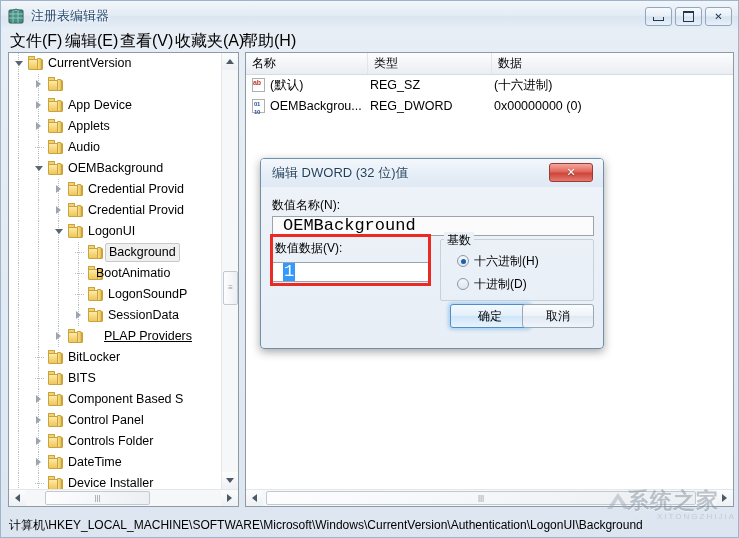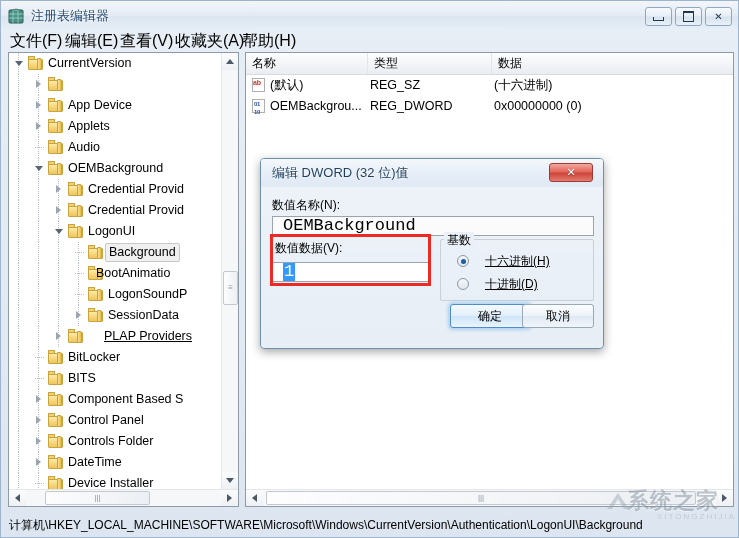--- a/index.html
+++ b/index.html
@@ -247,21 +247,21 @@
   .radio-row{position:absolute;left:196px;height:18px;line-height:18px;font-size:12px;white-space:nowrap;}
   .radio{
     position:absolute;left:0;top:3px;width:12px;height:12px;border-radius:50%;
     background:linear-gradient(to bottom,#f4f7fa,#dfe6ee);
     border:1px solid #8d98a4;box-sizing:border-box;
   }
   .radio.on::after{
     content:"";position:absolute;left:2.5px;top:2.5px;width:5px;height:5px;
     border-radius:50%;background:#1d5fa8;
   }
-  .radio-label{position:absolute;left:28px;top:0;text-decoration:underline;}
+  .radio-label{position:absolute;left:17px;top:0;}
   .dlg-btn{
     position:absolute;height:24px;border-radius:3px;box-sizing:border-box;
     font-size:12px;display:flex;align-items:center;justify-content:center;
     background:linear-gradient(to bottom,#fbfdfe 0%,#eef3f9 48%,#e0e9f3 52%,#f0f5fa 100%);
     border:1px solid #9aa7b4;color:#000;
   }
   #btn-ok{
     left:172px;top:145px;width:80px;
     border:1px solid #4f8cc9;
     box-shadow:0 0 0 1px #bcd9f2,0 0 4px 1px #8cc0ea;

